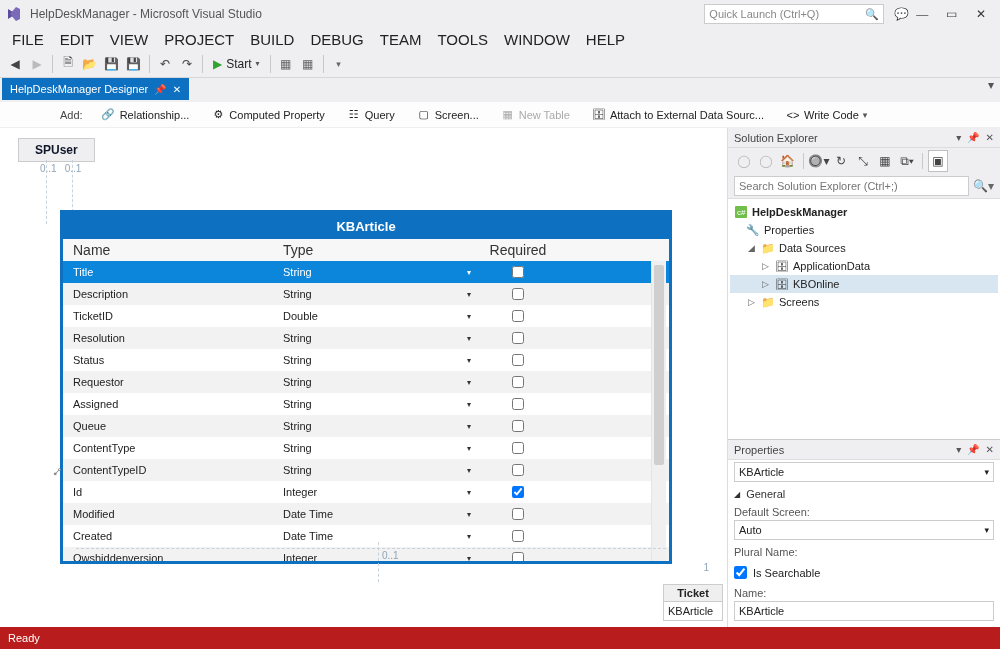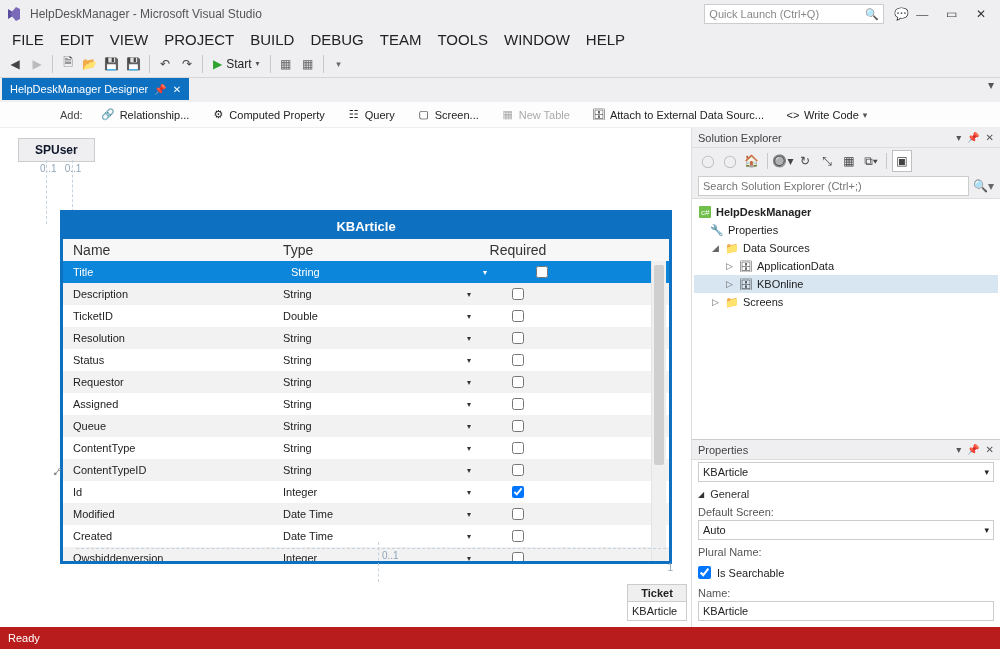--- a/index.html
+++ b/index.html
@@ -36,39 +36,39 @@
   .designer-cmdbar { height: 26px; background: #fdfdfd; border-bottom: 1px solid #eee; display: flex; align-items: center; padding: 0 10px; font-size: 11px; gap: 4px; }
   .designer-cmdbar .label { color: #444; margin: 0 6px 0 50px; }
   .cmditem { display: flex; align-items: center; gap: 4px; padding: 2px 8px; border: 1px solid transparent; }
   .cmditem .ico { width: 14px; height: 14px; display: inline-flex; align-items: center; justify-content: center; }
   .cmditem.disabled { color: #aaa; }
   .cmditem .caret { font-size: 9px; color: #555; }
 
   
   .mainrow { flex: 1; display: flex; min-height: 0; }
   .designer { flex: 1; background: #fff; position: relative; overflow: hidden; }
-  .rightcol { width: 309px; background: #efeff2; display: flex; flex-direction: column; border-left: 1px solid #ddd; }
+  .rightcol { width: 273px; background: #efeff2; display: flex; flex-direction: column; border-left: 1px solid #ddd; }
 
   
   .canvas { position: absolute; inset: 0; }
   .spuser-box { position: absolute; left: 18px; top: 10px; background: #efeff2; border: 1px solid #ccc; padding: 4px 16px; font-weight: bold; color: #0f172a; }
   .rel-labels { position: absolute; left: 40px; top: 35px; font-size: 10px; color: #8ea5ba; }
   .rel-labels span { margin-right: 8px; }
 
   .entity-card { position: absolute; left: 60px; top: 82px; width: 612px; border: 3px solid #0e70c0; }
   .entity-header { background: #0e70c0; color: #fff; height: 26px; display: flex; align-items: center; justify-content: center; font-weight: bold; font-size: 13px; }
   .entity-cols { display: flex; background: #f7f7f7; height: 22px; font-size: 14px; color: #333; padding: 0 10px; align-items: center; }
   .col-name { flex: 0 0 210px; }
   .col-type { flex: 0 0 200px; }
   .col-req { flex: 0 0 70px; text-align: center; }
   .entity-rows { max-height: 300px; overflow: hidden; position: relative; }
   .erow { display: flex; align-items: center; height: 22px; padding: 0 10px; font-size: 11px; }
   .erow:nth-child(odd) { background: #fff; }
   .erow:nth-child(even) { background: #f2f2f2; }
-  .erow.sel { background: #0b86da; color: #fff; gap: 8px; }
+  .erow.sel { background: #0b86da; color: #fff; }
   .erow .cname { flex: 0 0 210px; }
   .erow .ctype { flex: 0 0 184px; }
   .erow .caret-cell { flex: 0 0 16px; font-size: 8px; color: #333; }
   .erow.sel .caret-cell { color: #fff; }
   .erow .cbx { flex: 0 0 70px; display: flex; justify-content: center; }
   .erow .cbx input { width: 12px; height: 12px; }
   .entity-scroll { position: absolute; right: 3px; top: 0; bottom: 0; width: 15px; background: #f0f0f0; border-left: 1px solid #e4e4e4; }
   .entity-scroll .thumb { position: absolute; top: 4px; left: 2px; right: 2px; height: 200px; background: #cfcfcf; border-radius: 2px; }
   .id-key { position: absolute; left: 52px; top: 338px; font-size: 10px; color: #888; transform: rotate(-45deg); }
 

